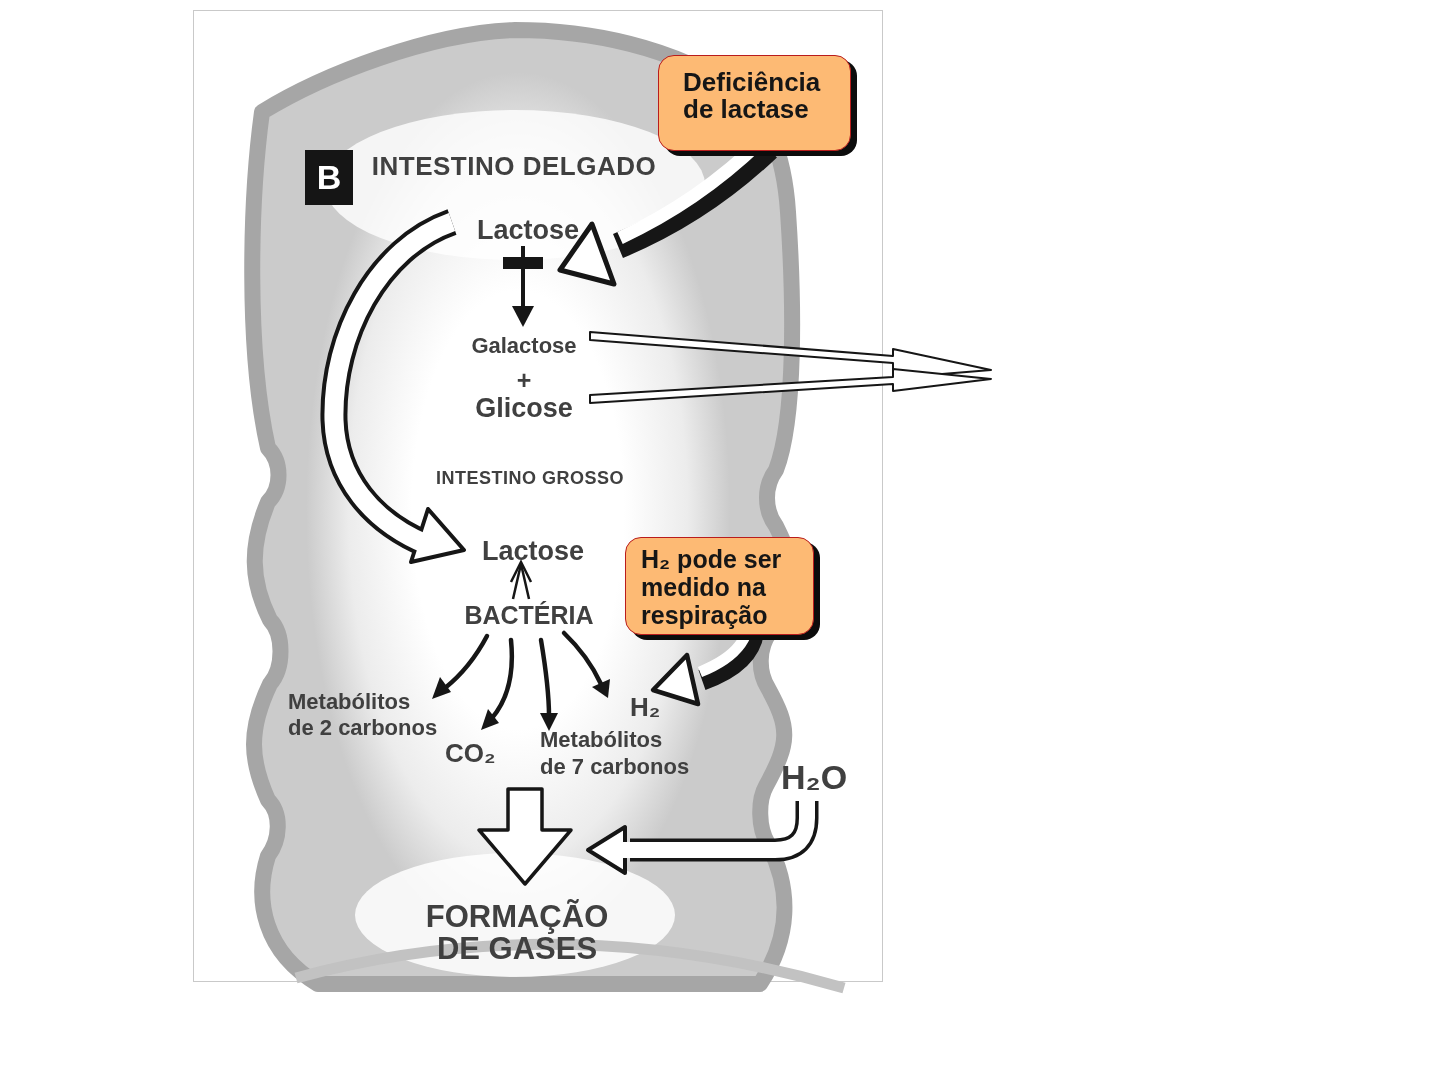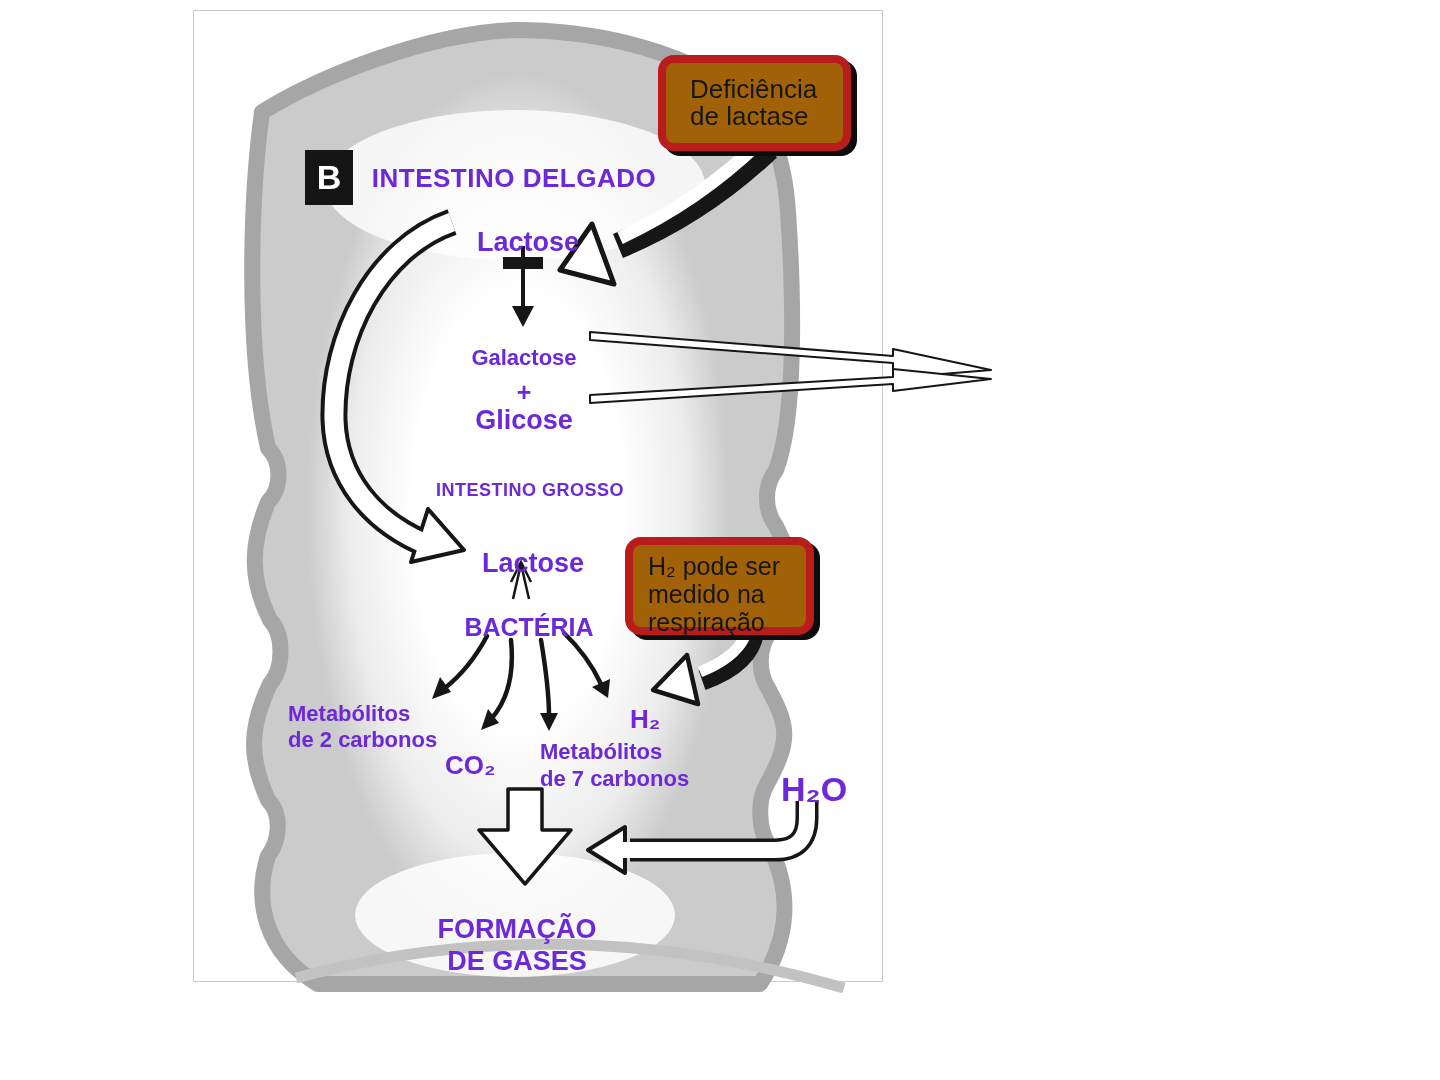--- a/index.html
+++ b/index.html
@@ -5,44 +5,44 @@
   html,body{margin:0;padding:0;background:#ffffff;}
   .canvas{
     position:relative;width:1440px;height:1080px;background:#ffffff;overflow:hidden;
     font-family:"Liberation Sans","DejaVu Sans",sans-serif;color:#161616;
   }
   .scan{
     position:absolute;left:193px;top:10px;width:690px;height:972px;
     background:#ffffff;border:1px solid #c9c9c9;box-sizing:border-box;
   }
   svg.overlay{position:absolute;left:0;top:0;width:1440px;height:1080px;}
-  .lbl{position:absolute;font-weight:bold;color:#6d28d9;white-space:nowrap;margin-top:12px;}
+  .lbl{position:absolute;font-weight:bold;color:#404040;white-space:nowrap;}
   .ctr{text-align:center;}
   .panel-b{
     position:absolute;left:305px;top:150px;width:48px;height:55px;
     background:#151515;color:#ffffff;font-weight:bold;font-size:34px;
     text-align:center;line-height:55px;
   }
   .l-delgado{left:364px;top:151px;width:300px;font-size:26px;letter-spacing:.5px;}
   .l-lactose-top{left:428px;top:215px;width:200px;font-size:27px;}
   .l-galactose{left:424px;top:333px;width:200px;font-size:22px;text-align:center;}
   .l-plus{left:424px;top:366px;width:200px;font-size:25px;}
   .l-glicose{left:424px;top:393px;width:200px;font-size:27px;}
   .l-grosso{left:380px;top:468px;width:300px;font-size:18px;letter-spacing:.5px;}
   .l-lactose-bot{left:433px;top:536px;width:200px;font-size:27px;}
   .l-bacteria{left:429px;top:601px;width:200px;font-size:25px;}
   .l-met2{left:288px;top:689px;font-size:22px;line-height:26px;}
   .l-co2{left:445px;top:738px;font-size:26px;}
   .l-met3{left:540px;top:726px;font-size:22px;line-height:27px;}
   .l-h2{left:630px;top:692px;font-size:26px;}
   .l-h2o{left:781px;top:758px;font-size:34px;}
-  .l-formacao{left:392px;top:901px;width:250px;font-size:27px;line-height:32px;white-space:normal;}
+  .l-formacao{left:392px;top:901px;width:250px;font-size:31px;line-height:32px;white-space:normal;}
   .callout{
-    position:absolute;background:#a16207;border:8px solid #b91c1c;border-radius:16px;
-    box-shadow:6px 5px 0 #0c0c0c;box-sizing:border-box;font-weight:normal;color:#161616;
+    position:absolute;background:#fdba74;border:1px solid #b91c1c;border-radius:16px;
+    box-shadow:6px 5px 0 #0c0c0c;box-sizing:border-box;font-weight:bold;color:#161616;
   }
   .callout-lactase{left:658px;top:55px;width:193px;height:96px;padding:13px 0 0 24px;font-size:26px;line-height:27px;}
   .callout-h2{left:625px;top:518px;width:189px;height:98px;padding:7px 0 0 15px;font-size:25px;line-height:28px;margin-top:19px;}
 </style>
 </head>
 <body>
 
 <div class="canvas">
 
   <div class="scan"></div>

